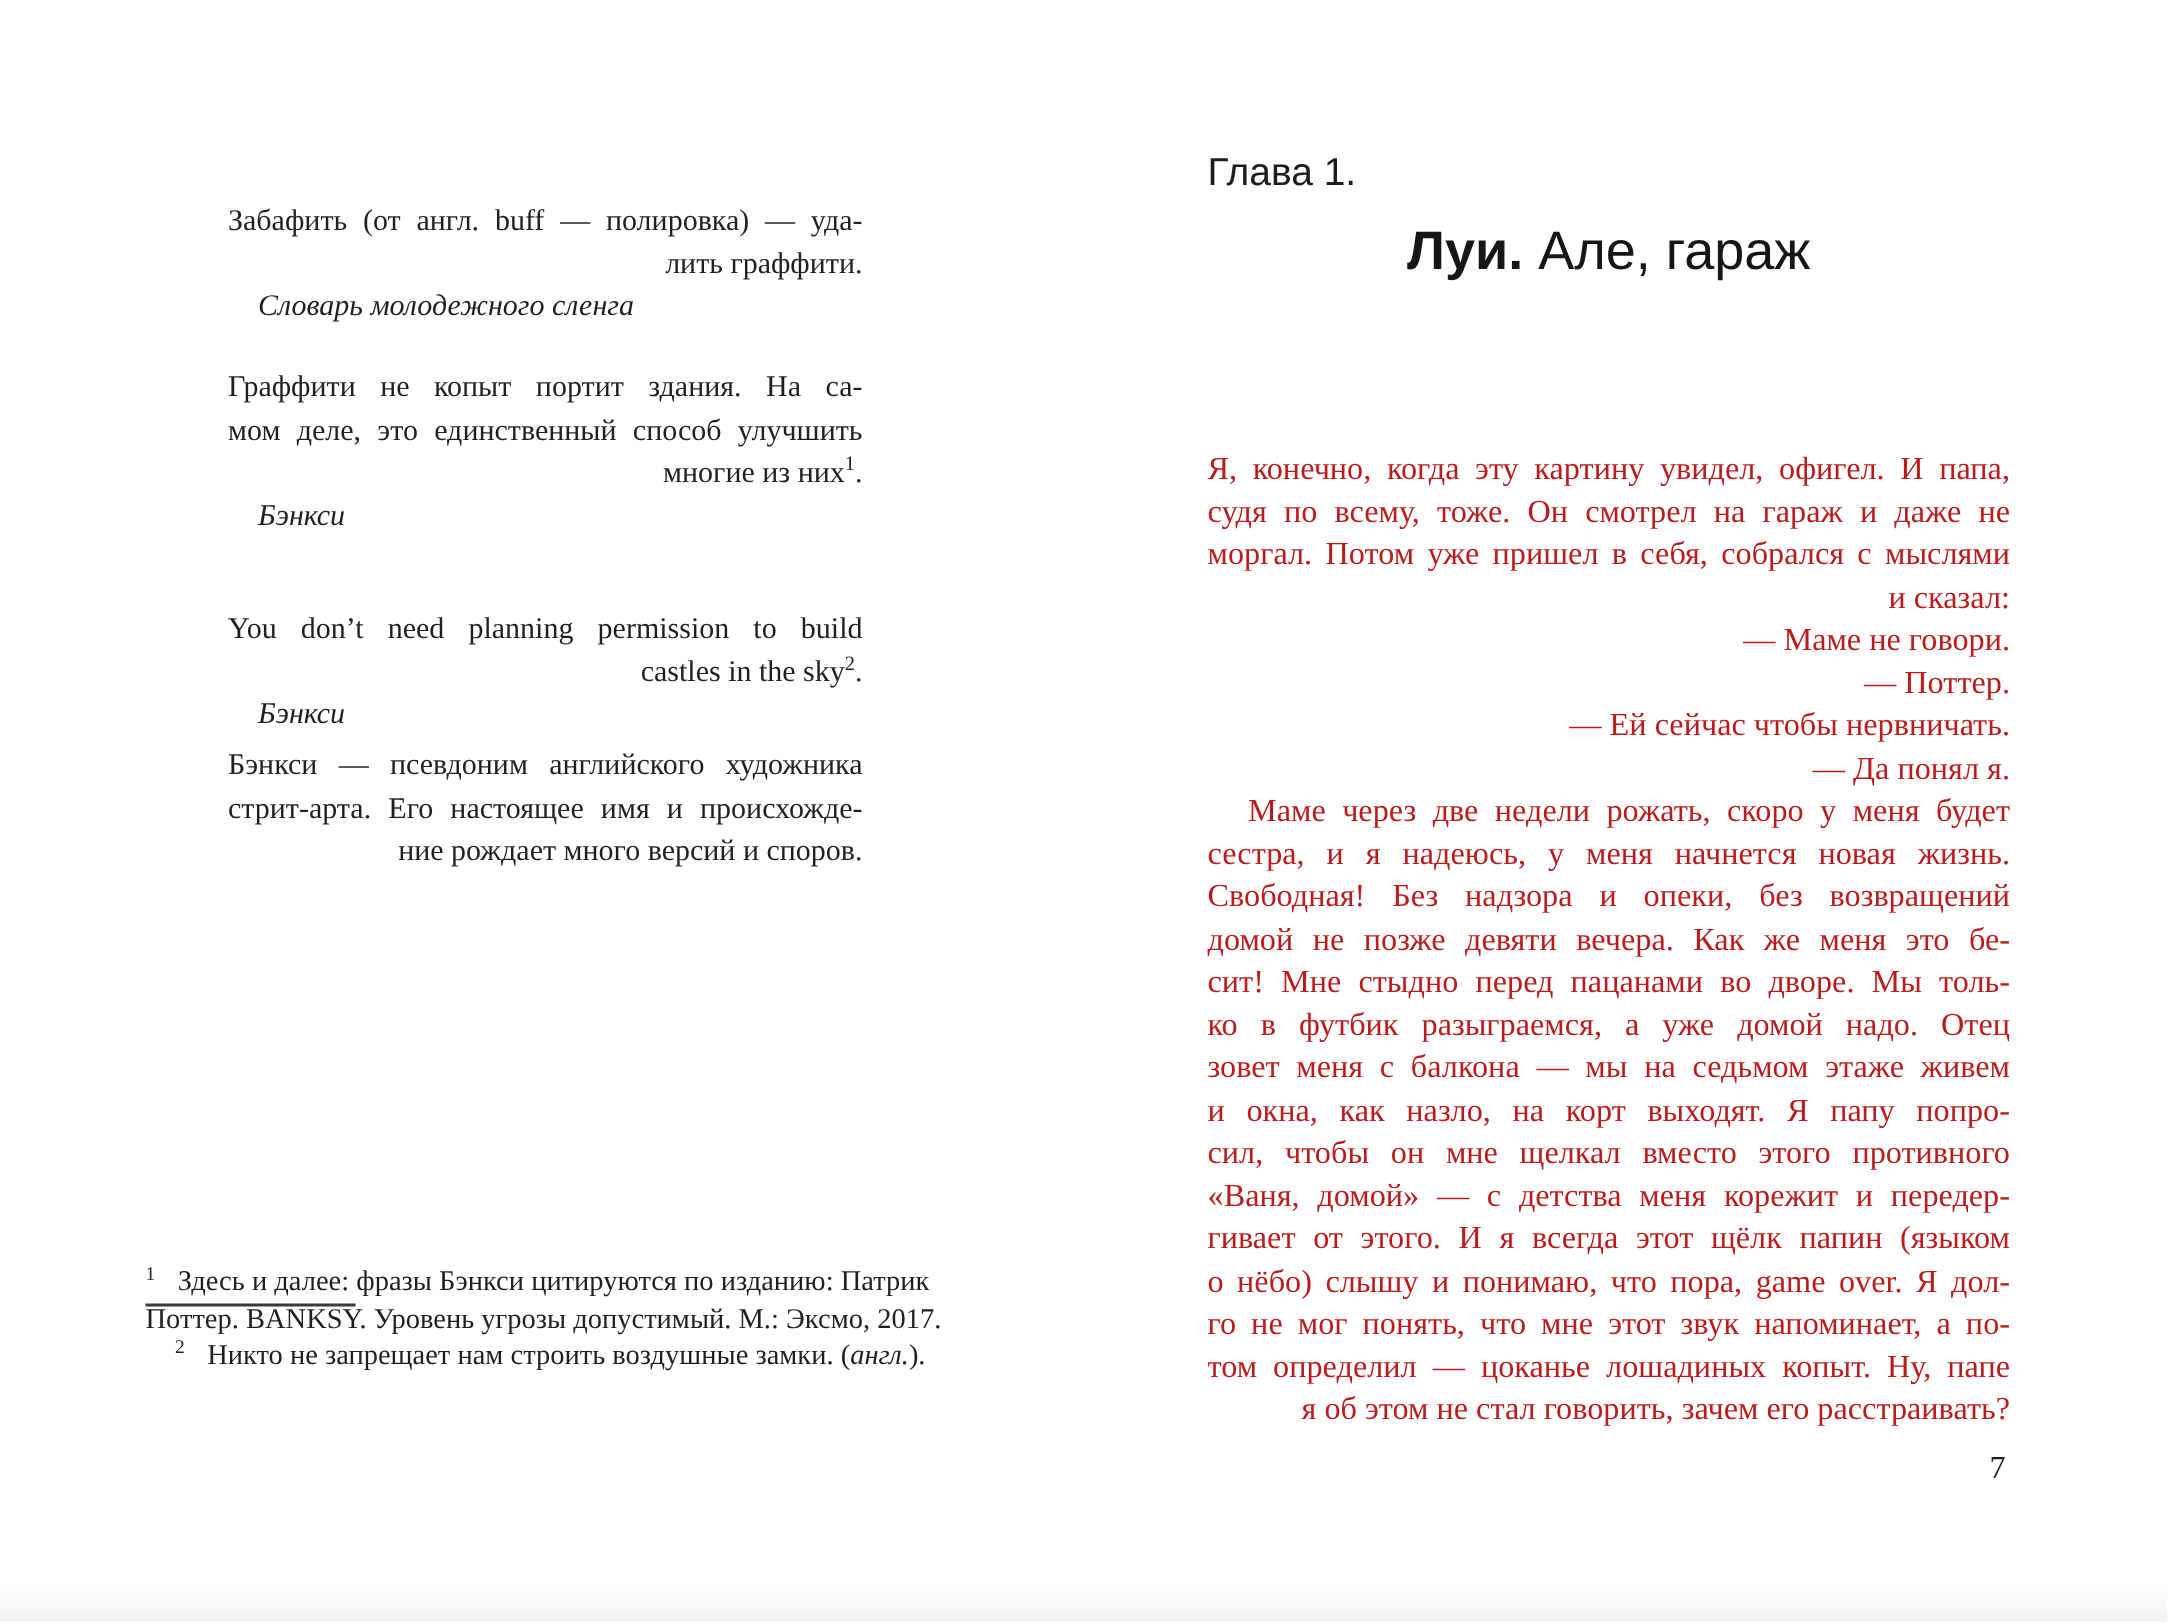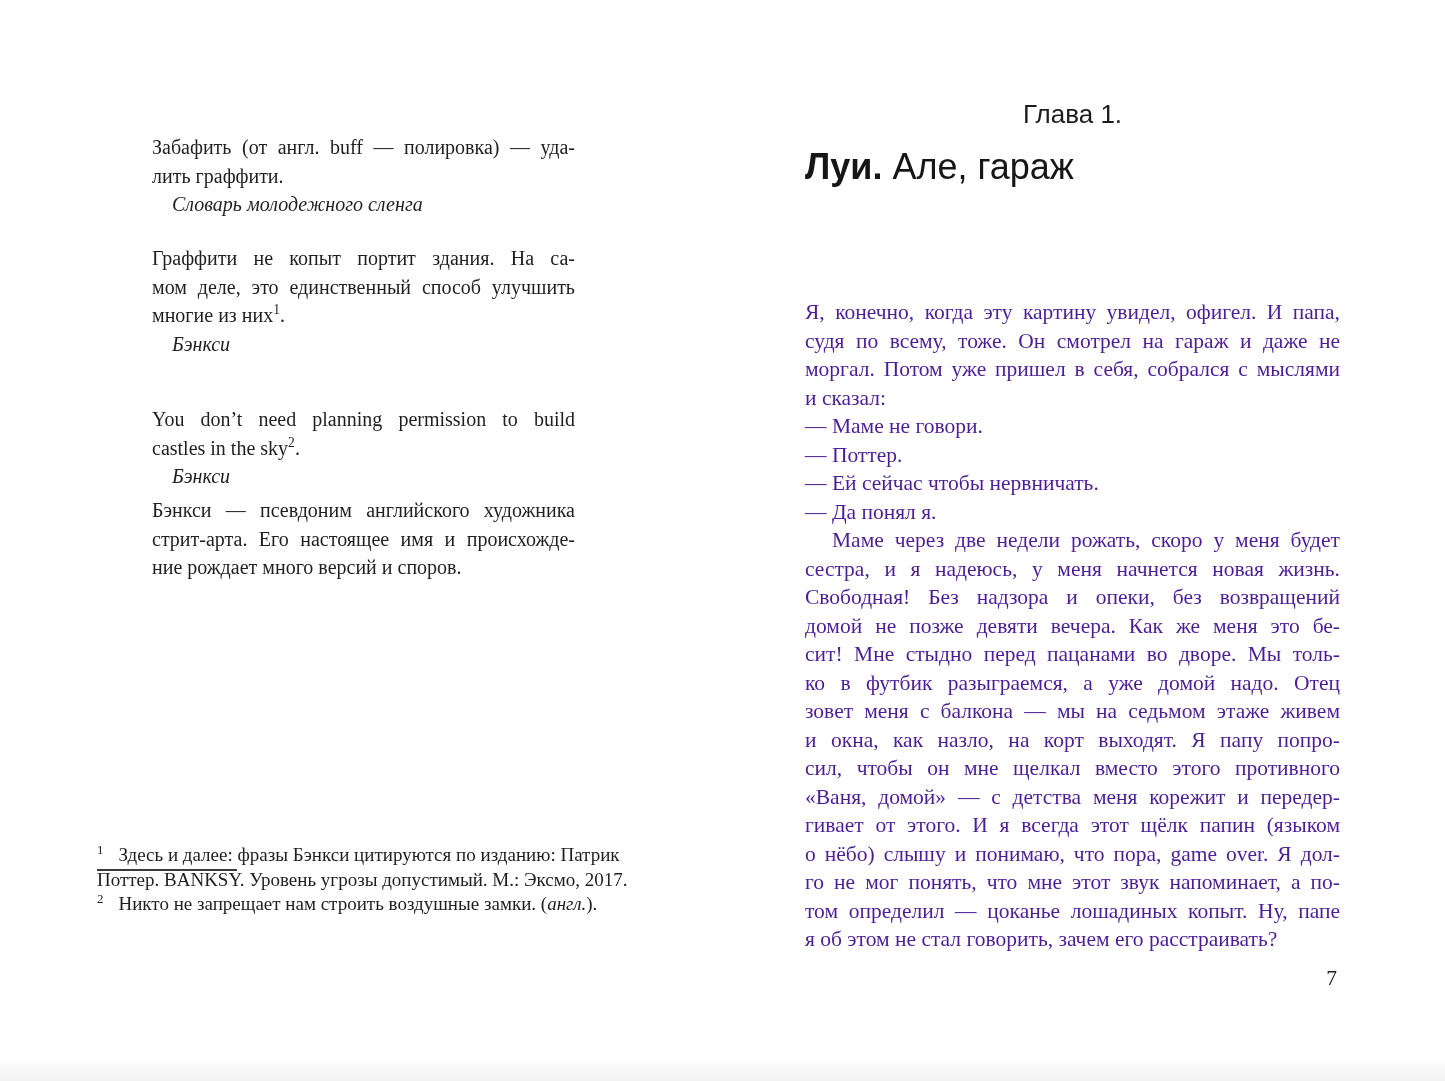--- a/index.html
+++ b/index.html
@@ -3,53 +3,53 @@
 <meta charset="utf-8">
 <style>
   html,body{margin:0;padding:0;background:#fff;}
   #spread{
     position:relative;width:1445px;height:1081px;background:#ffffff;
     overflow:hidden;color:#222;
     font-family:"Liberation Serif","DejaVu Serif",serif;
   }
   .abs{position:absolute;}
   
-  .line{display:block;white-space:nowrap;}
+  .line{display:block;white-space:nowrap;text-align:right;}
   .line.j{text-align:justify;text-align-last:justify;}
   .line.ind{text-indent:27px;}
   .bold{font-weight:bold;}
   .italic{font-style:italic;}
   .sup{vertical-align:super;font-size:68%;line-height:0;}
   .fnmark{vertical-align:super;font-size:68%;line-height:0;margin-right:15px;}
   
   .epigraph{
     left:152px;width:423px;
     font-size:20px;line-height:28.5px;color:#1f1f1f;
   }
   .epigraph .attr{font-style:italic;padding-left:20px;}
   .fn-rule{left:97px;top:869px;width:140px;height:2px;background:#3a3a3a;}
   .footnotes{
     left:97px;top:843px;width:520px;
     font-size:19px;line-height:24.5px;color:#1f1f1f;
   }
   
   .chapter-number{
-    left:805px;top:98px;width:535px;text-align:center;
+    left:805px;top:98px;width:535px;text-align:left;
     font-family:"Liberation Sans","DejaVu Sans",sans-serif;
     font-size:26px;line-height:32px;color:#1c1c1c;
   }
   .chapter-title{
     left:805px;top:144px;width:535px;
     font-family:"Liberation Sans","DejaVu Sans",sans-serif;
     font-size:36px;line-height:46px;color:#161616;
   }
-  .chapter-title .line{text-align:left;white-space:nowrap;}
+  .chapter-title .line{text-align:center;white-space:nowrap;}
   .body-text{
     left:805px;top:298px;width:535px;
-    font-size:21.5px;line-height:28.5px;color:#4c1d95;
+    font-size:21.5px;line-height:28.5px;color:#b91c1c;
   }
   .folio{
     left:805px;top:964px;width:532px;text-align:right;
     font-size:21.5px;line-height:28px;color:#1e1e1e;
   }
   .bottom-edge{
     left:0;top:1058px;width:1445px;height:23px;
     background:linear-gradient(180deg,#ffffff 0%,#f1f1f1 100%);
   }
 </style>

